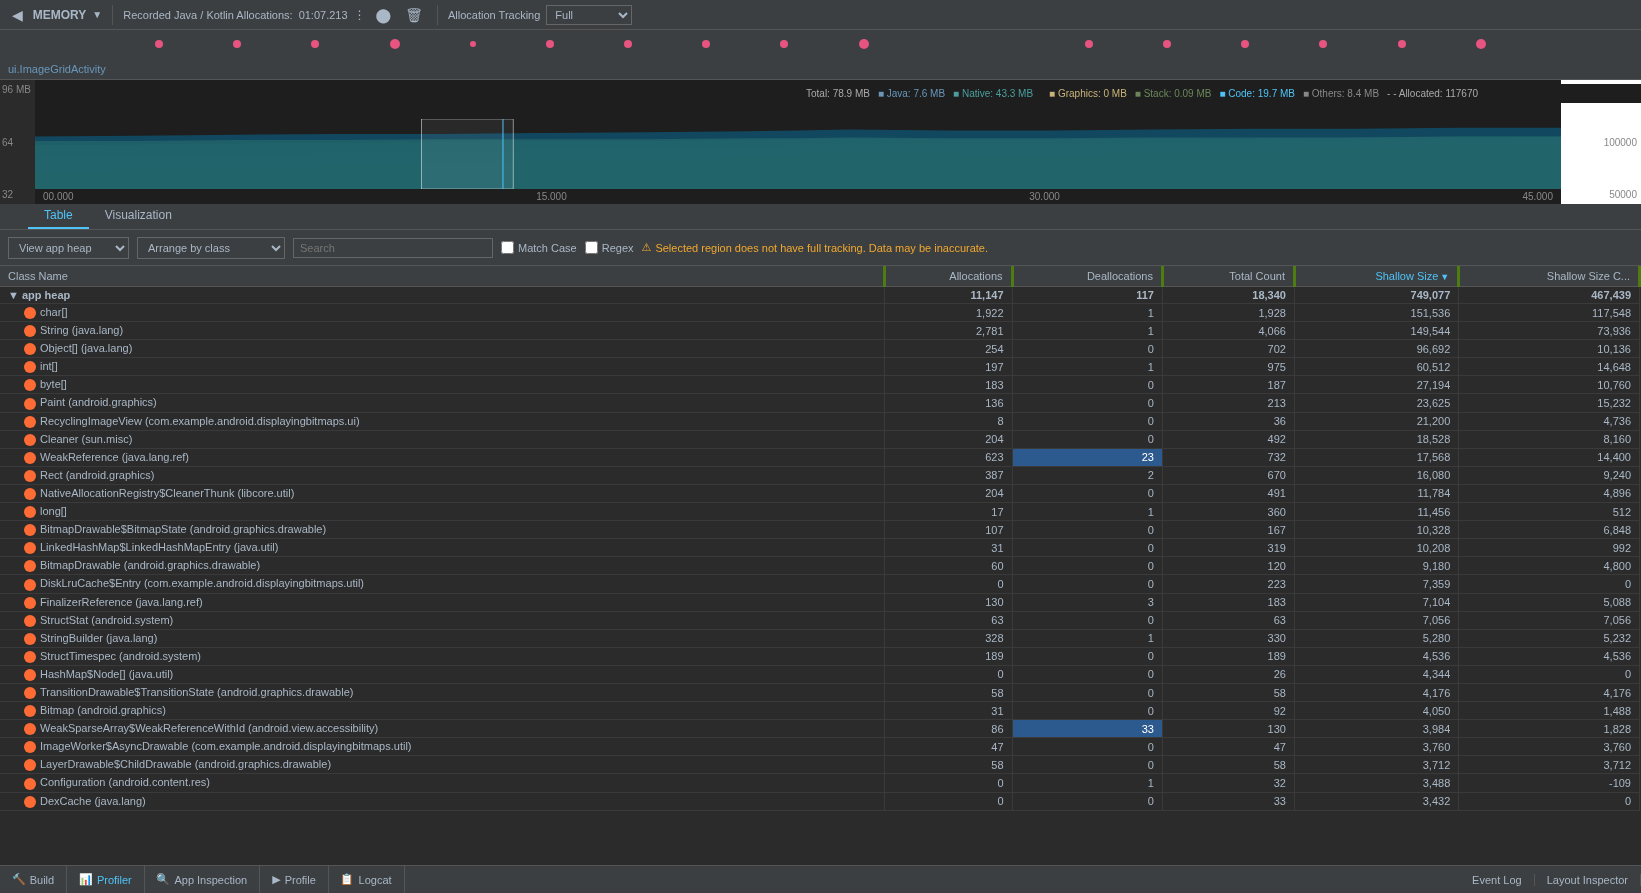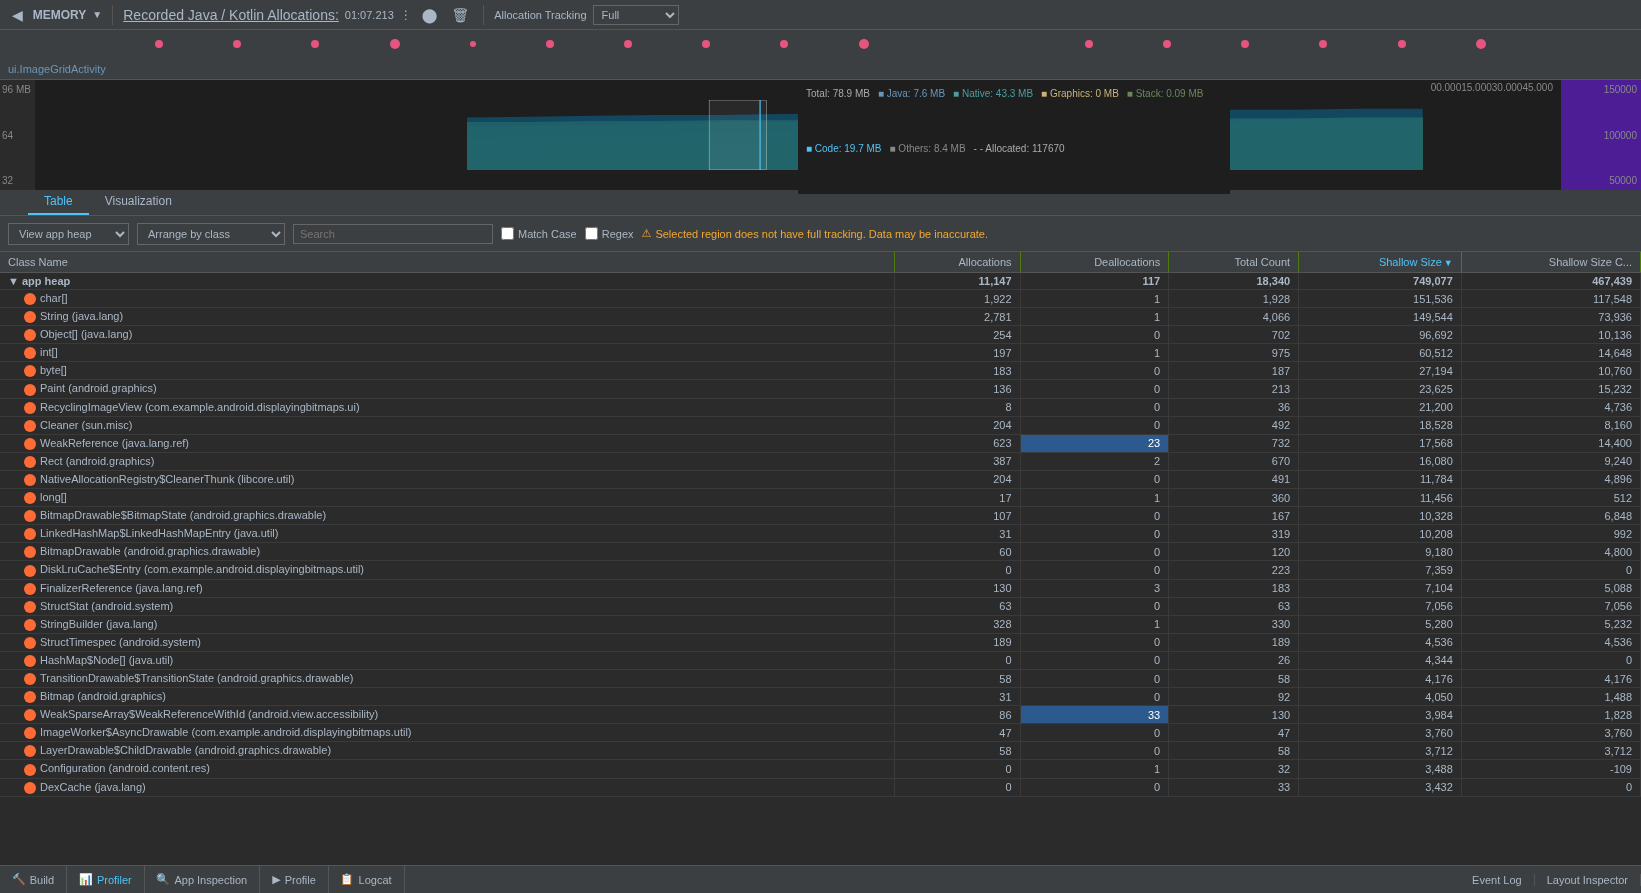--- a/index.html
+++ b/index.html
@@ -2,21 +2,21 @@
 <html><head>
   <meta charset="utf-8">
   <style>
     * { box-sizing: border-box; margin: 0; padding: 0; }
     body { font-family: 'Segoe UI', Arial, sans-serif; font-size: 12px; background: #2b2b2b; color: #a9b7c6; overflow: hidden; height: 893px; display: flex; flex-direction: column; }
     
     
     .top-bar { background: #3c3f41; border-bottom: 1px solid #555; display: flex; align-items: center; padding: 0 8px; height: 30px; min-height: 30px; gap: 6px; }
     .back-btn { color: #a9b7c6; cursor: pointer; font-size: 14px; padding: 2px 4px; }
     .memory-label { color: #a9b7c6; font-weight: bold; font-size: 12px; }
-    .recorded-label { color: #a9b7c6; font-size: 14px; text-decoration: underline; }
+    .recorded-label { color: #a9b7c6; font-size: 11px; }
     .time-label { color: #a9b7c6; font-size: 11px; }
     .icon-btn { cursor: pointer; color: #a9b7c6; padding: 2px 4px; font-size: 14px; }
     .separator { width: 1px; background: #555; height: 20px; margin: 0 4px; }
     .alloc-tracking-label { color: #a9b7c6; font-size: 11px; }
     .full-dropdown { background: #3c3f41; border: 1px solid #666; color: #a9b7c6; font-size: 11px; padding: 2px 16px 2px 4px; cursor: pointer; }
 
     
     .dots-bar { background: #3c3f41; display: flex; align-items: center; justify-content: space-around; padding: 4px 120px; min-height: 28px; }
     .dot { width: 8px; height: 8px; border-radius: 50%; background: #e75480; display: inline-block; margin: 0 2px; }
     .dot-small { width: 6px; height: 6px; }
@@ -24,38 +24,38 @@
 
     
     .activity-label { background: #3c3f41; padding: 2px 8px; font-size: 11px; color: #6897bb; border-bottom: 1px solid #555; min-height: 22px; display: flex; align-items: center; }
 
     
     .chart-container { background: #1e1e1e; position: relative; min-height: 110px; display: flex; }
     .chart-y-labels { width: 35px; background: #2b2b2b; display: flex; flex-direction: column; justify-content: space-between; padding: 4px 2px; font-size: 10px; color: #888; }
     .chart-legend { position: absolute; top: 4px; left: 50%; transform: translateX(-50%); display: flex; gap: 12px; font-size: 10px; white-space: nowrap; }
     .chart-svg { width: 100%; height: 90px; margin-top: 20px; }
     .chart-x-labels { display: flex; justify-content: space-between; padding: 2px 8px; font-size: 10px; color: #888; background: #2b2b2b; }
-    .chart-right-labels { width: 80px; background: #4c1d95; display: flex; flex-direction: column; justify-content: space-between; padding: 4px 4px; font-size: 10px; color: #888; text-align: right; }
+    .chart-right-labels { width: 80px; background: #ffffff; display: flex; flex-direction: column; justify-content: space-between; padding: 4px 4px; font-size: 10px; color: #888; text-align: right; }
 
     
     .tabs-bar { background: #3c3f41; display: flex; border-bottom: 1px solid #555; min-height: 26px; padding-left: 28px; }
     .tab { padding: 4px 16px; cursor: pointer; font-size: 12px; color: #a9b7c6; border-bottom: 2px solid transparent; }
     .tab.active { color: #4fc3f7; border-bottom: 2px solid #4fc3f7; }
 
     
     .controls-bar { background: #3c3f41; display: flex; align-items: center; padding: 4px 8px; gap: 8px; border-bottom: 1px solid #555; min-height: 36px; }
     .ctrl-dropdown { background: #3c3f41; border: 1px solid #666; color: #a9b7c6; font-size: 11px; padding: 3px 20px 3px 6px; cursor: pointer; min-width: 120px; }
     .search-input { background: #3c3f41; border: 1px solid #666; color: #a9b7c6; font-size: 11px; padding: 3px 6px; width: 200px; }
     .checkbox-label { display: flex; align-items: center; gap: 4px; font-size: 11px; color: #a9b7c6; cursor: pointer; }
     .warning-text { color: #f0a830; font-size: 11px; display: flex; align-items: center; gap: 4px; }
 
     
     .table-container { flex: 1; overflow-y: auto; background: #2b2b2b; }
     .data-table { width: 100%; border-collapse: collapse; font-size: 11px; }
-    .data-table th { background: #3c3f41; color: #a9b7c6; padding: 4px 8px; text-align: right; border-bottom: 1px solid #555; border-right: 1px solid #4d7c0f; position: sticky; top: 0; font-weight: normal; cursor: pointer; white-space: nowrap; }
+    .data-table th { background: #3c3f41; color: #a9b7c6; padding: 4px 8px; text-align: right; border-bottom: 1px solid #555; border-right: 3px solid #4d7c0f; position: sticky; top: 0; font-weight: normal; cursor: pointer; white-space: nowrap; }
     .data-table th:first-child { text-align: left; min-width: 500px; }
     .data-table th.sorted { color: #4fc3f7; }
     .data-table td { padding: 2px 8px; border-bottom: 1px solid #3a3a3a; border-right: 1px solid #3a3a3a; text-align: right; white-space: nowrap; }
     .data-table td:first-child { text-align: left; }
     .highlight-blue { background: #2d5a8e; color: #fff; }
     .class-icon { display: inline-block; width: 12px; height: 12px; border-radius: 50%; margin-right: 4px; vertical-align: middle; }
     .icon-c { background: #ff6b35; }
     .app-heap-row td { color: #a9b7c6; font-weight: bold; }
     
     
@@ -114,27 +114,27 @@
 <div class="activity-label">
   <span>ui.ImageGridActivity</span>
 </div>
 
 <div class="chart-container">
   <div class="chart-y-labels">
     <span>96 MB</span>
     <span>64</span>
     <span>32</span>
   </div>
-  <div style="flex:1; display:flex; flex-direction:row;">
+  <div style="flex:1; display:flex; flex-direction:column;">
 
     <div class="chart-legend" style="position:relative; transform:none; display:flex; flex-wrap:wrap; gap:8px; padding:4px 8px; font-size:10px; background:#1e1e1e;">
       <span style="color:#aaa;">Total: 78.9 MB</span>
       <span style="color:#6897bb;">■ Java: 7.6 MB</span>
       <span style="color:#4a9e9e;">■ Native: 43.3 MB</span>
-      <span style="color:#c9b37a;">■ Graphics: 0 MB</span>
+      <span style="color:#c9b37a;margin-left:8px;">■ Graphics: 0 MB</span>
       <span style="color:#6a8759;">■ Stack: 0.09 MB</span>
       <span style="color:#4fc3f7;">■ Code: 19.7 MB</span>
       <span style="color:#888;">■ Others: 8.4 MB</span>
       <span style="color:#aaa;">- - Allocated: 117670</span>
     </div>
 
     <svg class="chart-svg" viewBox="0 0 1500 80" preserveAspectRatio="none" style="background:#1e1e1e; height:70px;">
 
       <polygon points="0,60 100,58 200,55 300,52 400,50 500,48 600,45 700,43 750,40 800,38 900,40 1000,42 1100,38 1200,35 1300,33 1400,30 1500,28 1500,80 0,80" fill="#1a4a6e" opacity="0.9"></polygon>
       <polygon points="0,45 100,43 200,41 300,39 400,37 500,36 600,34 700,32 750,30 800,28 900,29 1000,30 1100,28 1200,26 1300,25 1400,23 1500,22 1500,80 0,80" fill="#2d7a7a" opacity="0.85"></polygon>

